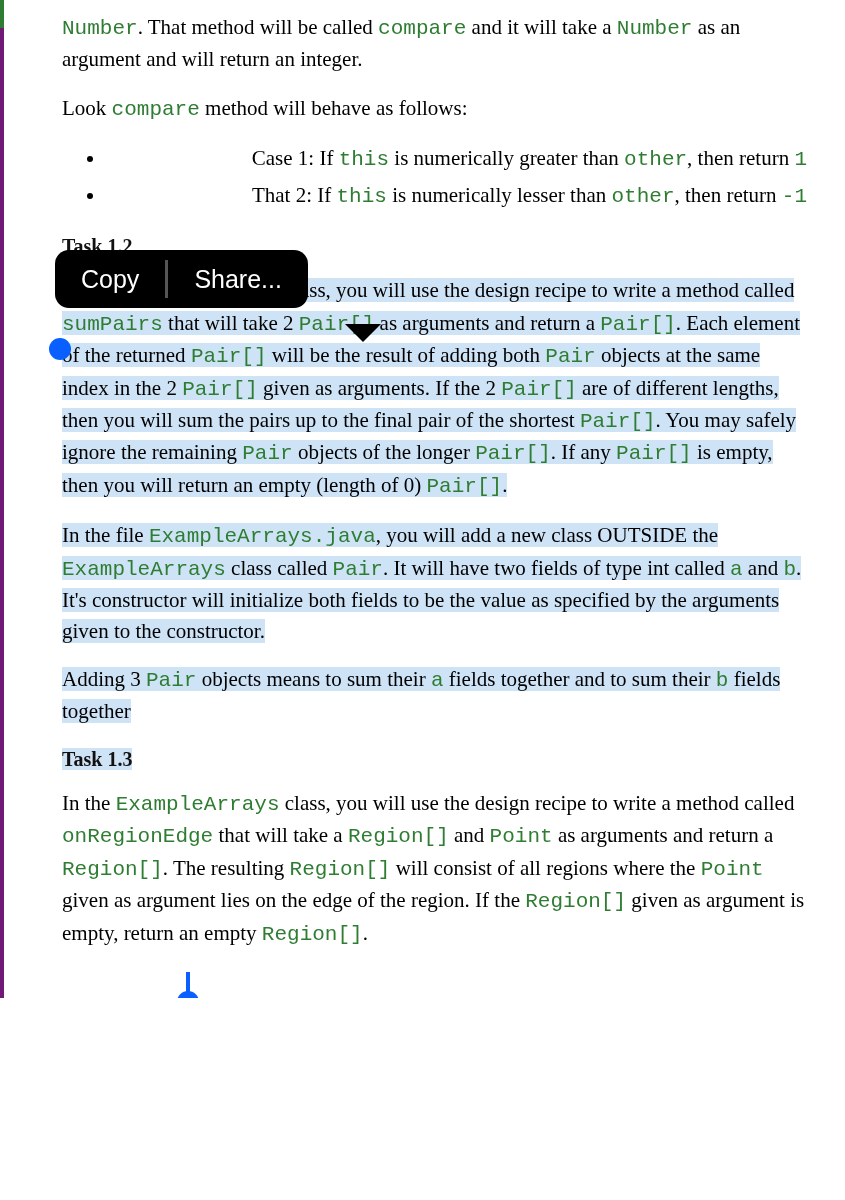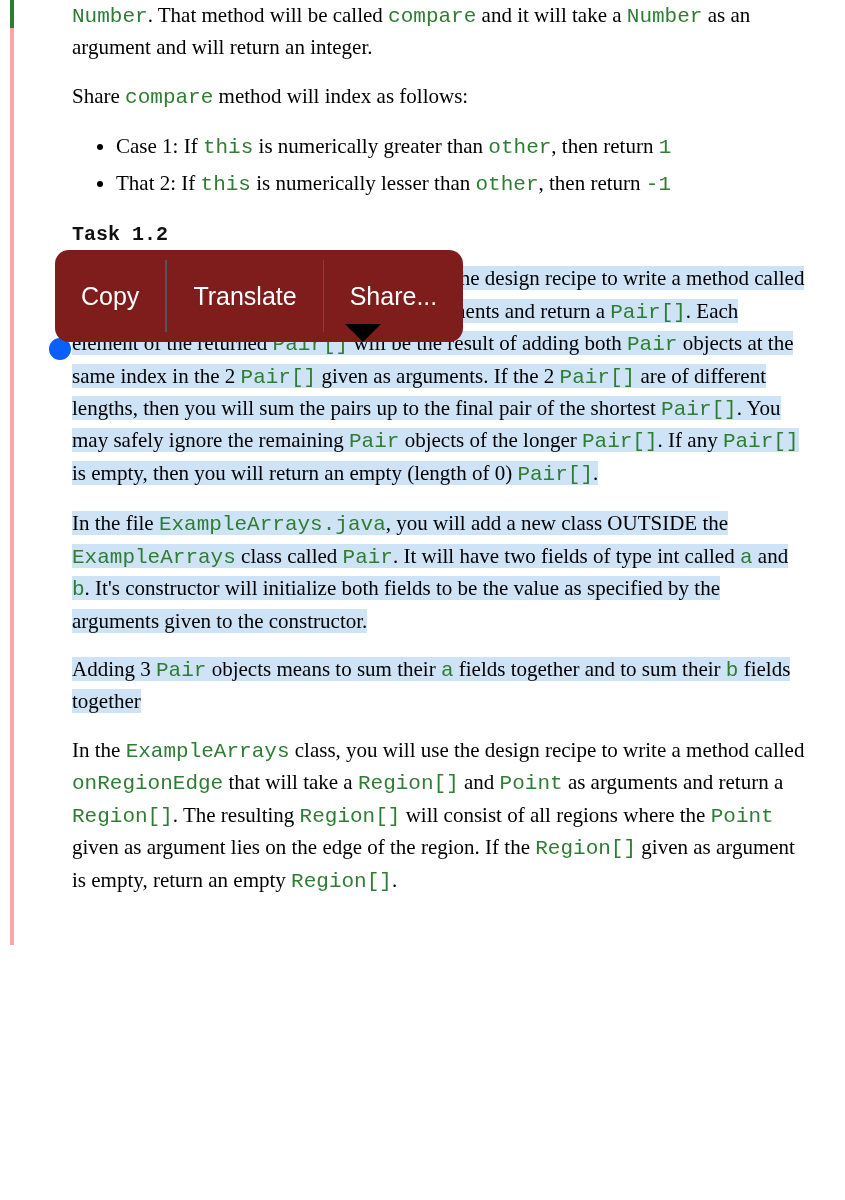--- a/index.html
+++ b/index.html
@@ -6,44 +6,43 @@
   body {
     font-family: Georgia, 'Times New Roman', serif;
     font-size: 21px;
     line-height: 1.45;
     color: #000;
     background: #fff;
     width: 845px;
     position: relative;
   }
   .page {
-    padding: 0 38px 30px 58px;
-    border-left: 4px solid #fca5a5;
-    margin-left: 10px;
+    padding: 12px 38px 30px 58px;
+    border-left: 4px solid #701a75;
     position: relative;
   }
   .border-accent {
     position: absolute;
     left: -4px;
     top: 0;
     width: 4px;
     height: 28px;
     background: #2e7d32;
   }
   p { margin-bottom: 18px; }
-  ul { list-style: disc; padding-left: 44px; margin-bottom: 20px; }
+  ul { list-style: disc; padding-left: 44px; margin-bottom: 20px; text-align: right; }
   li { margin-bottom: 4px; }
   .code {
     font-family: 'Courier New', Courier, monospace;
     color: #2e7d32;
     font-size: 21px;
   }
   .bold { font-weight: normal; }
   .task-heading {
-    font-family: Liberation Mono, monospace;
+    font-family: Liberation Serif, serif;
     font-weight: bold;
     font-size: 20px;
     color: #111;
     margin-bottom: 14px;
   }
   .highlight {
     background: #cfe3f7;
   }
   .sel-handle {
     position: absolute;
@@ -63,25 +62,25 @@
     width: 22px;
     height: 22px;
     background: #0a60ff;
     border-radius: 50%;
   }
   
   .ctx-menu {
     position: absolute;
     left: 55px;
     top: 250px;
-    background: #7f1d1d;
+    background: #000000;
     border-radius: 14px;
     display: flex;
     align-items: stretch;
-    height: 92px;
+    height: 58px;
     z-index: 10;
     font-family: -apple-system, Helvetica, Arial, sans-serif;
   }
   .ctx-item {
     color: #fff;
     font-size: 25px;
     padding: 0 26px;
     display: flex;
     align-items: center;
     cursor: pointer;
@@ -107,50 +106,50 @@
 <body>
 
 <div class="page">
   <div class="border-accent"></div>
 
   <p>
     <span class="code">Number</span><span>. That method will be called </span><span class="code">compare</span><span> and it will take a </span><span class="code">Number</span><span> as an argument and will return an integer.</span>
   </p>
 
   <p>
-    <span>Share </span><span class="code">compare</span><span> method will index as follows:</span>
+    <span>Look </span><span class="code">compare</span><span> method will behave as follows:</span>
   </p>
 
   <ul>
     <li>
       <span>Case 1: If </span><span class="code">this</span><span> is numerically greater than </span><span class="code">other</span><span>, then return </span><span class="code">1</span>
     </li>
     <li>
       <span>That 2: If </span><span class="code">this</span><span> is numerically lesser than </span><span class="code">other</span><span>, then return </span><span class="code">-1</span>
     </li>
   </ul>
 
   <div class="task-heading">Task 1.2</div>
 
   <p><span class="highlight"><span>In the </span><span class="code">ExampleArrays</span><span> class, you will use the design recipe to write a method called </span><span class="code">sumPairs</span><span> that will take 2 </span><span class="code">Pair[]</span><span> as arguments and return a </span><span class="code">Pair[]</span><span>. Each element of the returned </span><span class="code">Pair[]</span><span> will be the result of adding both </span><span class="code">Pair</span><span> objects at the same index in the 2 </span><span class="code">Pair[]</span><span> given as arguments. If the 2 </span><span class="code">Pair[]</span><span> are of different lengths, then you will sum the pairs up to the final pair of the shortest </span><span class="code">Pair[]</span><span>. You may safely ignore the remaining </span><span class="code">Pair</span><span> objects of the longer </span><span class="code">Pair[]</span><span>. If any </span><span class="code">Pair[]</span><span> is empty, then you will return an empty (length of 0) </span><span class="code">Pair[]</span><span>.</span></span></p>
 
   <p><span class="highlight"><span>In the file </span><span class="code">ExampleArrays.java</span><span>, you will add a new class </span><span class="bold">OUTSIDE</span><span> the </span><span class="code">ExampleArrays</span><span> class called </span><span class="code">Pair</span><span>. It will have two fields of type int called </span><span class="code">a</span><span> and </span><span class="code">b</span><span>. It's constructor will initialize both fields to be the value as specified by the arguments given to the constructor.</span></span></p>
 
   <p><span class="highlight"><span>Adding 3 </span><span class="code">Pair</span><span> objects means to sum their </span><span class="code">a</span><span> fields together and to sum their </span><span class="code">b</span><span> fields together</span></span></p>
 
+  <div class="task-heading"><span class="highlight">Task 1.3</span></div>
 
   <p>
     <span>In the </span><span class="code">ExampleArrays</span><span> class, you will use the design recipe to write a method called </span><span class="code">onRegionEdge</span><span> that will take a </span><span class="code">Region[]</span><span> and </span><span class="code">Point</span><span> as arguments and return a </span><span class="code">Region[]</span><span>. The resulting </span><span class="code">Region[]</span><span> will consist of all regions where the </span><span class="code">Point</span><span> given as argument lies on the edge of the region. If the </span><span class="code">Region[]</span><span> given as argument is empty, return an empty </span><span class="code">Region[]</span><span>.</span>
   </p>
 </div>
 
 <div class="sel-handle top"></div>
 <div class="sel-handle bottom"></div>
 
 <div class="ctx-menu">
   <div class="ctx-item">Copy</div>
   <div class="ctx-sep"></div>
   <div class="ctx-sep"></div>
-  <div class="ctx-item">Translate</div>
   <div class="ctx-sep"></div>
   <div class="ctx-item">Share...</div>
 </div>
 <div class="ctx-arrow"></div>
 
 </body></html>

